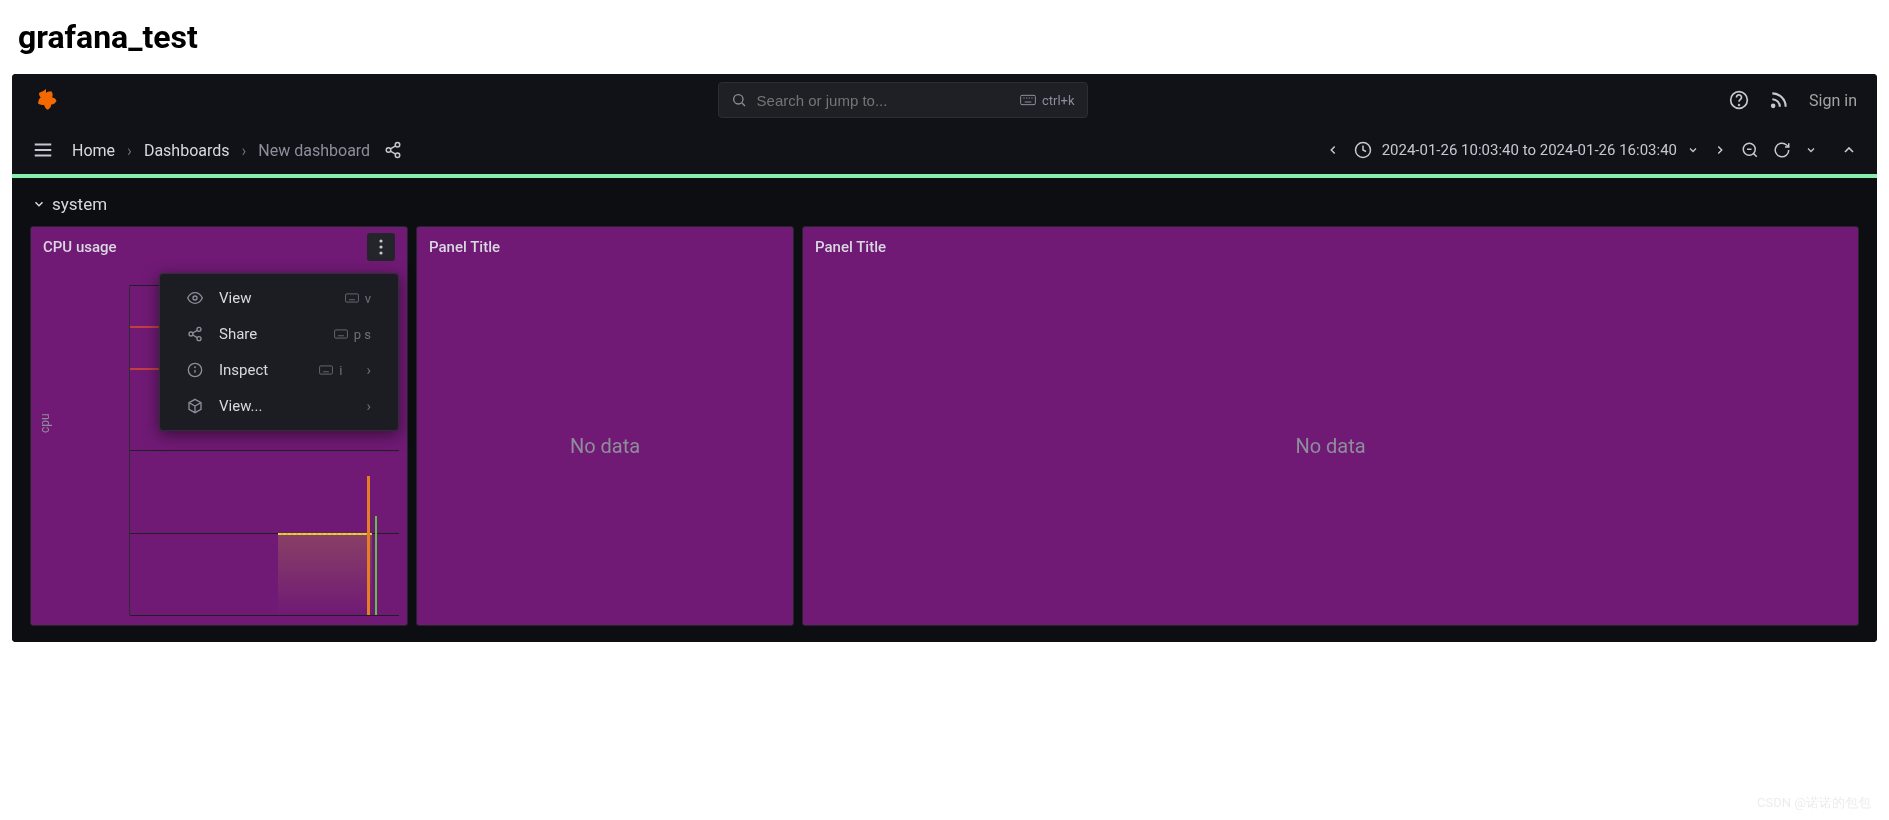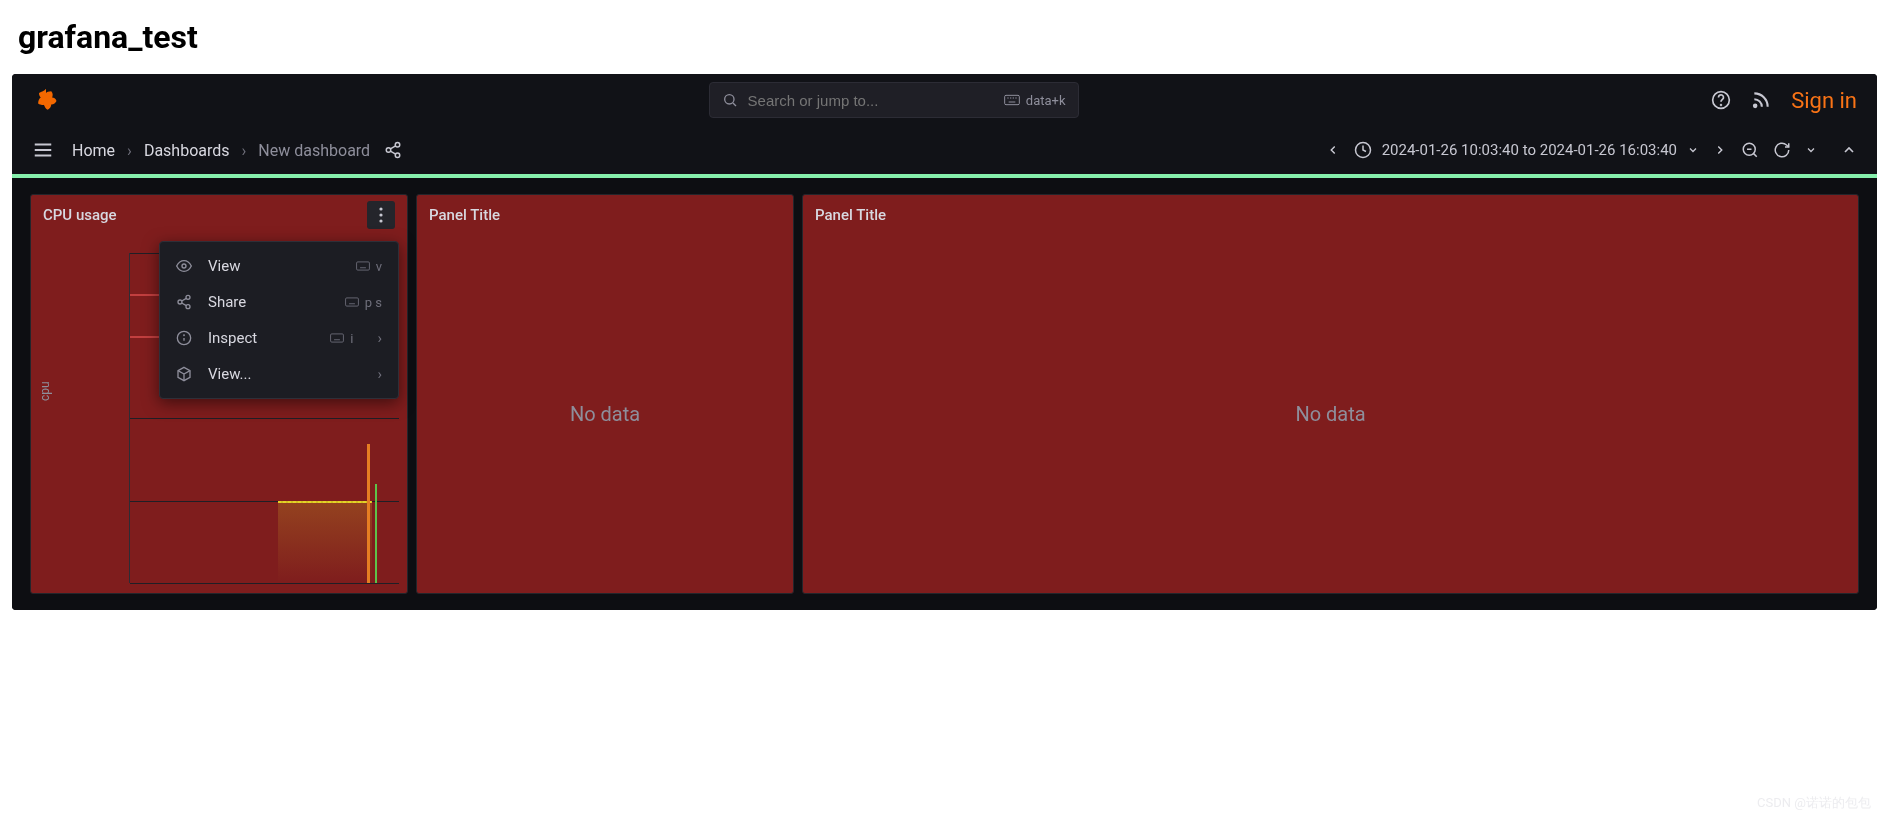--- a/index.html
+++ b/index.html
@@ -8,54 +8,54 @@
     .app { background: #111217; color: #ccccdc; margin: 0 12px; border-radius: 4px; overflow: hidden; }
     .topbar { display: flex; align-items: center; height: 52px; padding: 0 20px; background: #111217; }
     .logo { width: 28px; height: 28px; margin-right: 16px; }
     .search-wrap { margin-left: auto; margin-right: auto; position: relative; }
     .search-box { display: flex; align-items: center; background: #1f1f26; border: 1px solid #2c2c35; border-radius: 4px; width: 370px; height: 36px; padding: 0 12px; gap: 10px; }
     .search-box input { background: transparent; border: none; outline: none; color: #8e8e9b; font-size: 15px; flex: 1; }
     .kbd-hint { display: flex; align-items: center; gap: 6px; color: #8e8e9b; font-size: 13px; }
     .kbd-icon { display: inline-flex; }
     .top-right { display: flex; align-items: center; gap: 20px; color: #c7c7d1; }
     .icon-btn { display: inline-flex; align-items: center; justify-content: center; cursor: pointer; color: #c7c7d1; }
-    .signin { font-size: 22px; cursor: pointer; color: #f97316; }
+    .signin { font-size: 16px; cursor: pointer; color: #a3a3a3; }
     .subbar { display: flex; align-items: center; height: 52px; padding: 0 20px; background: #111217; border-bottom: 4px solid #86efac; }
     .hamburger { margin-right: 18px; cursor: pointer; color: #c7c7d1; }
     .breadcrumb { display: flex; align-items: center; gap: 12px; font-size: 16px; }
     .breadcrumb .bc { color: #d8d8e0; cursor: pointer; }
     .breadcrumb .bc.current { color: #8e8e9b; }
     .breadcrumb .sep { color: #6f6f7b; }
     .share-btn { margin-left: 14px; cursor: pointer; color: #c7c7d1; }
     .time-controls { margin-left: auto; display: flex; align-items: center; gap: 14px; color: #c7c7d1; }
     .time-range { display: flex; align-items: center; gap: 10px; font-size: 15px; cursor: pointer; }
     .content { padding: 16px 18px; background: #0d0e12; }
     .row-header { display: flex; align-items: center; gap: 6px; font-size: 17px; color: #d8d8e0; cursor: pointer; margin-bottom: 12px; padding-left: 2px; }
     .panels { display: flex; gap: 8px; }
-    .panel { background: #7f1d1d; border: 1px solid #24252b; border-radius: 3px; position: relative; height: 400px; display: flex; flex-direction: column; }
+    .panel { background: #701a75; border: 1px solid #24252b; border-radius: 3px; position: relative; height: 400px; display: flex; flex-direction: column; }
     .panel-0 { flex: 0 0 378px; }
     .panel-1 { flex: 0 0 378px; }
     .panel-2 { flex: 1; }
     .panel-header { display: flex; align-items: center; padding: 8px 12px; height: 40px; }
     .panel-title { font-size: 15px; font-weight: 500; color: #d8d8e0; }
     .panel-menu-btn { margin-left: auto; width: 28px; height: 28px; display: flex; align-items: center; justify-content: center; background: #24252b; border-radius: 3px; cursor: pointer; }
     .panel-body { flex: 1; display: flex; align-items: center; justify-content: center; position: relative; }
     .nodata { font-size: 20px; color: #8e8e9b; }
     .chart-area { position: absolute; inset: 0; padding: 8px 10px 8px 10px; }
     .y-axis { position: absolute; left: 44px; top: 18px; bottom: 10px; display: flex; flex-direction: column; justify-content: space-between; font-size: 12px; color: #8e8e9b; text-align: right; width: 48px; }
     .y-axis span { transform: translateX(-6px); }
     .axis-label { position: absolute; left: 14px; top: 50%; transform: rotate(-90deg) translateX(20px); transform-origin: left center; font-size: 12px; color: #8e8e9b; }
     .plot { position: absolute; left: 98px; right: 8px; top: 18px; bottom: 10px; border-left: 1px solid #2c2c35; }
     .plot .grid { position: absolute; left: 0; right: 0; border-top: 1px solid #1f1f26; }
     .redline { position: absolute; left: 0; width: 20%; border-top: 2px solid #c23f3f; }
     .yellow-data { position: absolute; bottom: 0; left: 55%; width: 35%; height: 25%; border-top: 2px solid #e6d327; background: linear-gradient(to bottom, rgba(230,211,39,0.2), rgba(230,211,39,0)); }
     .yellow-data::before { content:""; position:absolute; top:-2px; left:0; right:0; height:2px; background: repeating-linear-gradient(90deg,#e6d327 0 3px,#d4c220 3px 5px); }
     .orange-spike { position: absolute; bottom: 0; left: 88%; width: 3px; height: 42%; background: #e67e22; }
     .green-spike { position: absolute; bottom: 0; left: 91%; width: 2px; height: 30%; background: #5ec24a; }
-    .context-menu { position: absolute; top: 46px; left: 128px; width: 240px; background: #1c1d23; border: 1px solid #2f2f38; border-radius: 4px; box-shadow: 0 4px 16px rgba(0,0,0,0.5); z-index: 100; padding: 6px 0; }
+    .context-menu { position: absolute; top: 46px; left: 128px; width: 240px; background: #1c1d23; border: 1px solid #2f2f38; border-radius: 4px; box-shadow: 0 4px 16px rgba(0,0,0,0.5); z-index: 100; padding: 6px 11px; }
     .menu-item { display: flex; align-items: center; padding: 9px 16px; gap: 14px; cursor: pointer; font-size: 15px; color: #d8d8e0; }
     .menu-icon { width: 18px; display: inline-flex; color: #8e8e9b; }
     .menu-label { flex: 1; }
     .menu-shortcut { display: flex; align-items: center; gap: 6px; color: #6f6f7b; font-size: 13px; }
     .menu-arrow { color: #6f6f7b; }
     .watermark { position: fixed; bottom: 8px; right: 18px; color: rgba(200,200,210,0.35); font-size: 13px; }
     svg { display: block; }
   </style>
 </head>
 <body>
@@ -84,21 +84,21 @@
           <span class="kbd-icon">
             <svg width="16" height="12" viewBox="0 0 24 16" fill="none" stroke="#8e8e9b" stroke-width="1.5">
                 <rect x="1" y="1" width="22" height="14" rx="2"></rect>
                 <line x1="5" y1="5" x2="7" y2="5"></line>
                 <line x1="9" y1="5" x2="11" y2="5"></line>
                 <line x1="13" y1="5" x2="15" y2="5"></line>
                 <line x1="17" y1="5" x2="19" y2="5"></line>
                 <line x1="7" y1="11" x2="17" y2="11"></line>
               </svg>
           </span>
-          <span>data+k</span>
+          <span>ctrl+k</span>
         </span>
       </div>
     </div>
     <div class="top-right">
       <span class="icon-btn">
         <svg width="20" height="20" viewBox="0 0 24 24" fill="none" stroke="currentColor" stroke-width="2">
             <circle cx="12" cy="12" r="10"></circle>
             <path d="M9 9a3 3 0 115 2c-1 1-2 1.5-2 3"></path>
             <circle cx="12" cy="18" r="0.5" fill="currentColor"></circle>
           </svg>
@@ -183,20 +183,28 @@
       </span>
       <span class="icon-btn" style="margin-left:10px">
         <svg width="16" height="16" viewBox="0 0 24 24" fill="none" stroke="currentColor" stroke-width="2.5">
             <polyline points="18 15 12 9 6 15"></polyline>
           </svg>
       </span>
     </div>
   </div>
 
   <div class="content">
+    <div class="row-header">
+      <span>
+        <svg width="14" height="14" viewBox="0 0 24 24" fill="none" stroke="currentColor" stroke-width="2.5">
+            <polyline points="6 9 12 15 18 9"></polyline>
+          </svg>
+      </span>
+      <span>system</span>
+    </div>
 
     <div class="panels">
 
       <div class="panel panel-0">
         <div class="panel-header">
           <span class="panel-title">CPU usage</span>
           <span class="panel-menu-btn">
             <svg width="4" height="16" viewBox="0 0 4 16" fill="#c7c7d1">
                 <circle cx="2" cy="2" r="1.6"></circle>
                 <circle cx="2" cy="8" r="1.6"></circle>

